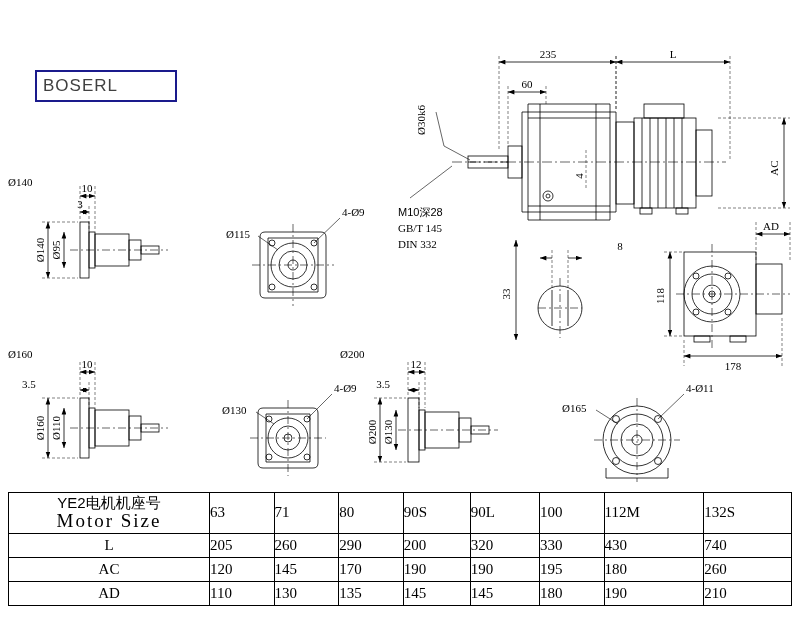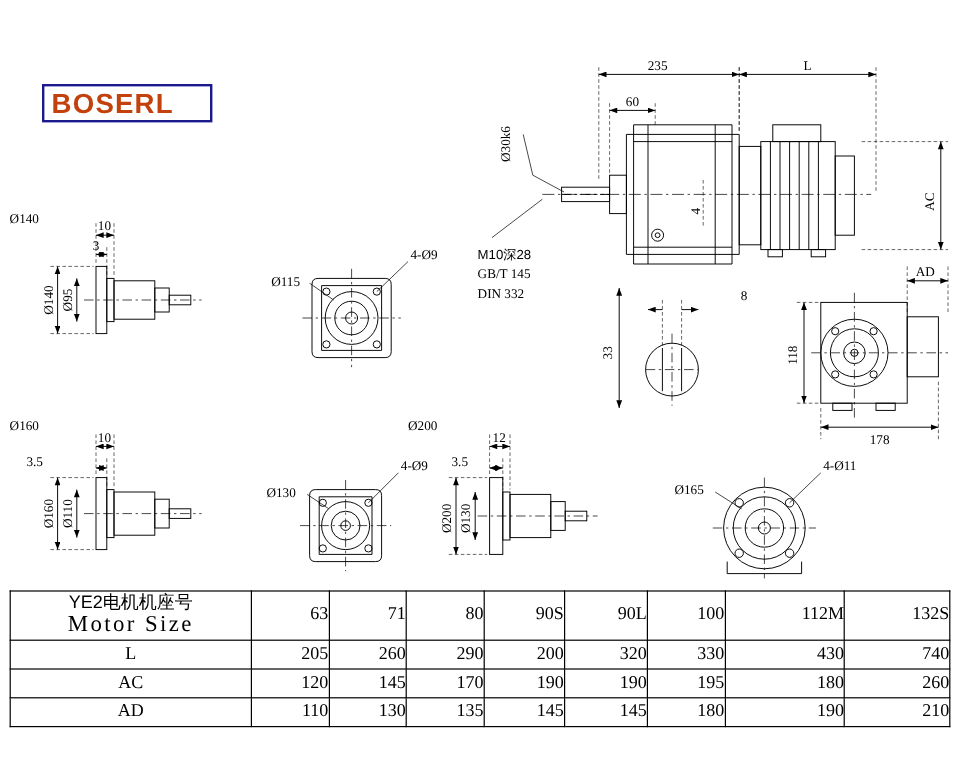--- a/index.html
+++ b/index.html
@@ -37,23 +37,23 @@
     left: 35px;
     top: 70px;
     width: 142px;
     height: 32px;
     border: 2px solid #1a1a8c;
     background: #fff;
     box-sizing: border-box;
   }
   .logo-text {
     font-family: "Liberation Sans", sans-serif;
-    font-weight: bold;
-    font-size: 23px;
-    color: #c2410c;
+    font-weight: normal;
+    font-size: 17px;
+    color: #404040;
     line-height: 28px;
     padding-left: 6px;
     letter-spacing: 1px;
   }
   
   .draw {
     position: absolute;
     left: 0;
     top: 0;
     width: 800px;
@@ -74,21 +74,21 @@
     left: 8px;
     top: 492px;
     width: 784px;
     border-collapse: collapse;
     font-family: "Liberation Serif", serif;
     font-size: 15px;
     background: #fff;
   }
   .spec-table td {
     border: 1px solid #000;
-    text-align: right;
+    text-align: left;
     height: 23px;
     padding: 0;
   }
   .spec-table td.rowhead {
     width: 200px;
     text-align: center;
     margin-top: 12px;
   }
   .spec-table td.rowhead-dbl {
     line-height: 1.05;

